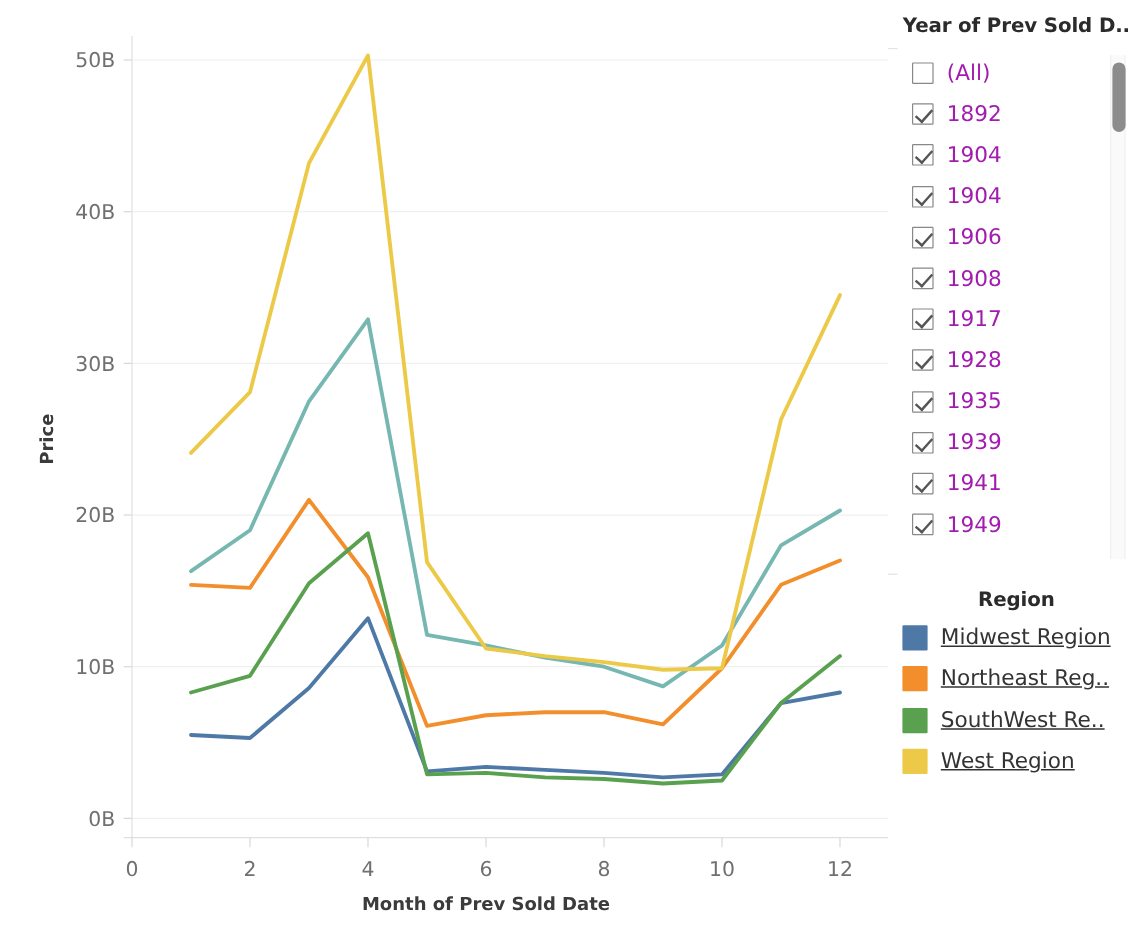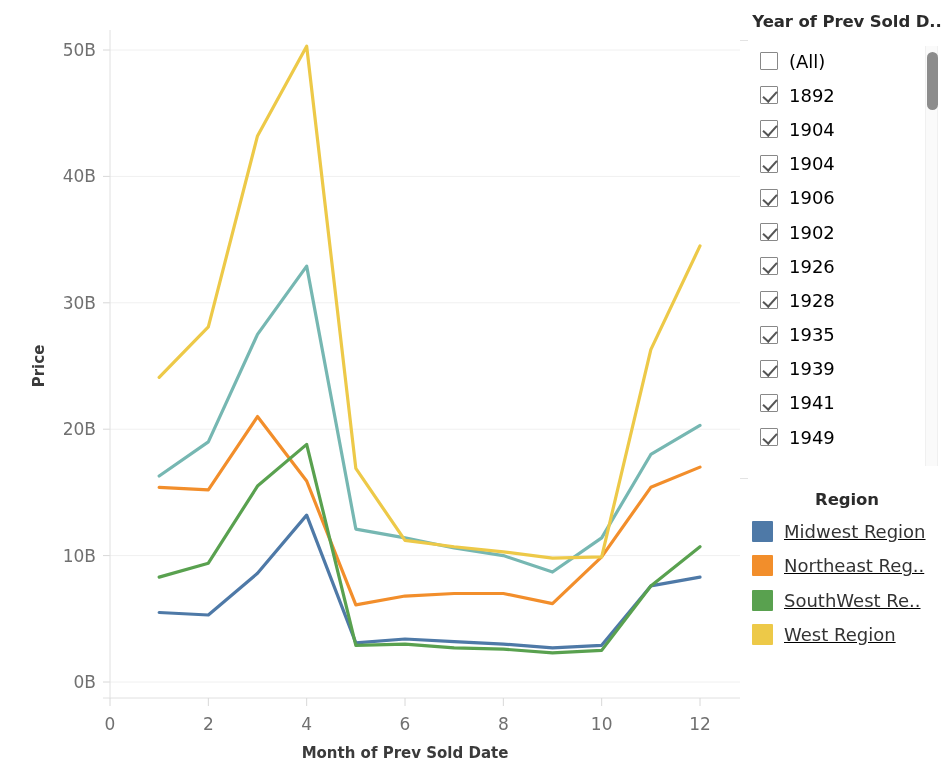--- a/index.html
+++ b/index.html
@@ -99,21 +99,21 @@
     content: "";
     position: absolute;
     left: 5px; top: 1px;
     width: 6px; height: 12px;
     border: solid #555;
     border-width: 0 2px 2px 0;
     transform: rotate(42deg);
   }
   .filter-label {
     font-size: 18px;
-    color: #000000;
+    color: #a21caf;
     margin-left: 11px;
     white-space: nowrap;
   }
 
   
   #filter-scrollbar {
     position: absolute;
     right: 8px; top: 46px;
     width: 13px;
     height: 420px;
@@ -256,25 +256,25 @@
           <div class="filter-item">
             <span class="cbox checked"></span>
             <span class="filter-label">1904</span>
           </div>
           <div class="filter-item">
             <span class="cbox checked"></span>
             <span class="filter-label">1906</span>
           </div>
           <div class="filter-item">
             <span class="cbox checked"></span>
-            <span class="filter-label">1902</span>
-          </div>
-          <div class="filter-item">
-            <span class="cbox checked"></span>
-            <span class="filter-label">1926</span>
+            <span class="filter-label">1908</span>
+          </div>
+          <div class="filter-item">
+            <span class="cbox checked"></span>
+            <span class="filter-label">1917</span>
           </div>
           <div class="filter-item">
             <span class="cbox checked"></span>
             <span class="filter-label">1928</span>
           </div>
           <div class="filter-item">
             <span class="cbox checked"></span>
             <span class="filter-label">1935</span>
           </div>
           <div class="filter-item">

